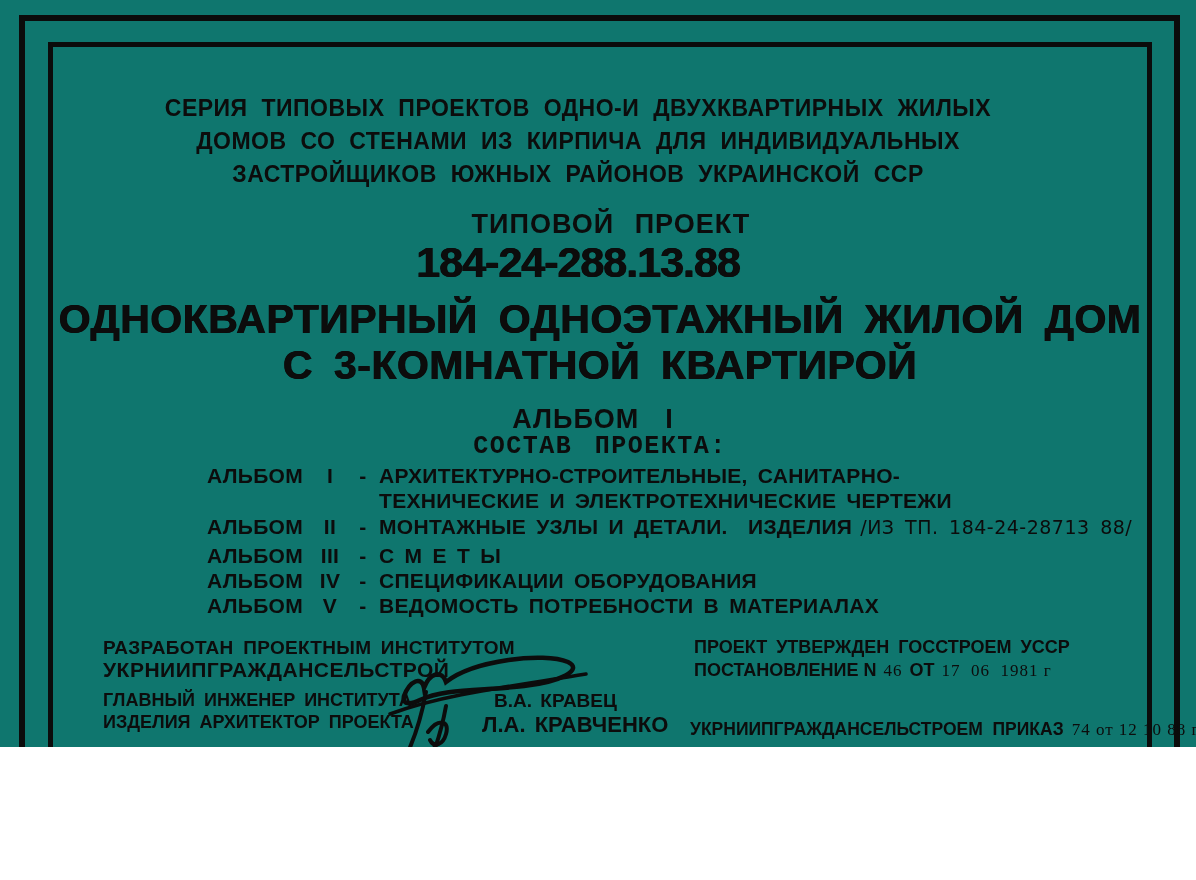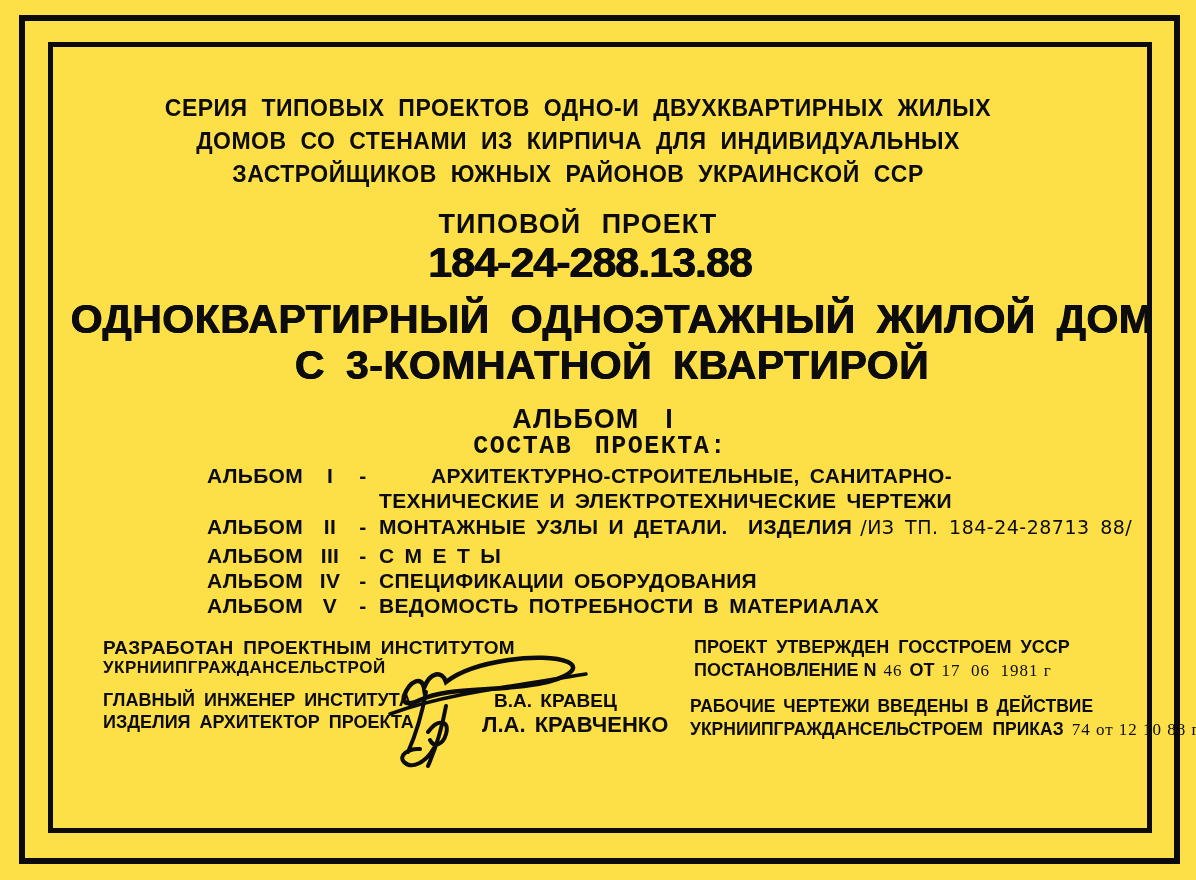--- a/index.html
+++ b/index.html
@@ -1,57 +1,57 @@
 <!DOCTYPE html>
 <html><head>
 <meta charset="utf-8">
 <style>
   html,body { margin:0; padding:0; background:#ffffff; }
   .page {
-    position:relative; width:1196px; height:880px;
-    background:#fde047; overflow:hidden;
+    position:relative; width:1196px; height:747px;
+    background:#0f766e; overflow:hidden;
     font-family:"Liberation Sans", sans-serif;
     color:#0c0c0c;
   }
   .frame { position:absolute; box-sizing:border-box; }
   .frame.outer { left:19px; top:15px; width:1161px; height:849px; border:6px solid #0b0b0b; }
   .frame.inner { left:48px; top:42px; width:1104px; height:791px; border:5px solid #0b0b0b; }
 
   .abs { position:absolute; }
   .b { font-weight:bold; }
   .ctr { text-align:center; }
   .keep-ws { white-space:pre; }
 
   
-  .xbold { text-shadow:0.6px 0 currentColor, -0.4px 0 currentColor;padding-left:12px; }
+  .xbold { text-shadow:0.6px 0 currentColor, -0.4px 0 currentColor; }
 
   .series { left:48px; top:92px; width:1060px; font-size:23px; line-height:33px;
             letter-spacing:0.5px; word-spacing:7px; }
-  .ptype  { left:48px; top:209px; width:1060px; font-size:27px; letter-spacing:1px; word-spacing:12px; }
+  .ptype  { left:48px; top:209px; width:1060px; font-size:27px; letter-spacing:1px; word-spacing:12px;padding-left:33px; }
   .pnum   { left:48px; top:238px; width:1060px; font-size:43px; letter-spacing:-1px; }
   .title1 { left:48px; top:296px; width:1104px; font-size:41px; letter-spacing:0.5px; word-spacing:9px; }
   .title2 { left:48px; top:342px; width:1104px; font-size:41px; letter-spacing:0.5px; word-spacing:9px; }
   .albhead { left:48px; top:404px; width:1090px; font-size:27px; letter-spacing:1px; }
   .albhead .numeral { margin-left:26px; }
   .comphead { left:48px; top:432px; width:1104px; font-size:25px; letter-spacing:1.5px; word-spacing:6px;font-family:Liberation Mono, monospace; }
 
   .comp-row { position:absolute; left:207px; display:grid;
               grid-template-columns:100px 46px 20px auto;
               font-size:21px; line-height:25px; font-weight:bold;
               letter-spacing:0.3px; word-spacing:4px; }
   .comp-row .num { text-align:center; }
   .comp-row .dash { text-align:center; }
-  .comp-row .content { padding-left:6px; white-space:pre;text-align:right; }
+  .comp-row .content { padding-left:6px; white-space:pre; }
   .comp-row .note { font-weight:400; font-size:19px; letter-spacing:0.5px;
                     font-family:"DejaVu Sans", sans-serif; margin-left:8px; }
   .r0 { top:463px; } .r1 { top:514px; } .r2 { top:543px; } .r3 { top:568px; } .r4 { top:593px; }
 
   .foot { font-weight:bold; }
   .dev1 { left:103px; top:637px; font-size:19px; letter-spacing:0.3px; word-spacing:4px; }
-  .dev2 { left:103px; top:658px; font-size:17px; letter-spacing:0.5px; }
+  .dev2 { left:103px; top:658px; font-size:21px; letter-spacing:0.5px; }
   .role1 { left:103px; top:690px; font-size:18px; word-spacing:4px; }
   .role2 { left:103px; top:712px; font-size:18px; word-spacing:4px; }
   .name1 { left:494px; top:690px; font-size:19px; word-spacing:3px; }
   .name2 { left:482px; top:712px; font-size:22px; word-spacing:3px; }
 
   .appr1 { left:694px; top:637px; font-size:18px; word-spacing:4px; }
   .appr2 { left:694px; top:660px; font-size:18px; display:flex; align-items:baseline; gap:7px; }
   .work1 { left:690px; top:696px; font-size:17.5px; word-spacing:3px; }
   .work2 { left:690px; top:719px; font-size:17.5px; display:flex; align-items:baseline; gap:8px; }
   .script { font-weight:400; font-size:17px; letter-spacing:1px;
@@ -129,18 +129,17 @@
     <path stroke-width="4" d="M64,58 C60,80 54,100 46,118 M46,84 C56,70 68,72 64,86 C61,97 52,100 48,92 M52,100 C44,114 30,122 22,114 C16,108 26,100 38,101"></path>
   </svg>
 
   <div class="abs foot appr1">ПРОЕКТ УТВЕРЖДЕН ГОССТРОЕМ УССР</div>
   <div class="abs appr2">
     <span class="foot">ПОСТАНОВЛЕНИЕ N</span>
     <span class="script">46</span>
     <span class="foot">ОТ</span>
     <span class="script keep-ws">17  06  1981 г</span>
   </div>
-  <div class="abs foot work1">РАБОЧИЕ ЧЕРТЕЖИ ВВЕДЕНЫ В ДЕЙСТВИЕ</div>
   <div class="abs work2">
     <span class="foot keep-ws">УКРНИИПГРАЖДАНСЕЛЬСТРОЕМ  ПРИКАЗ</span>
     <span class="script">74 от 12 10 88 г</span>
   </div>
 </div>
 
 </body></html>

